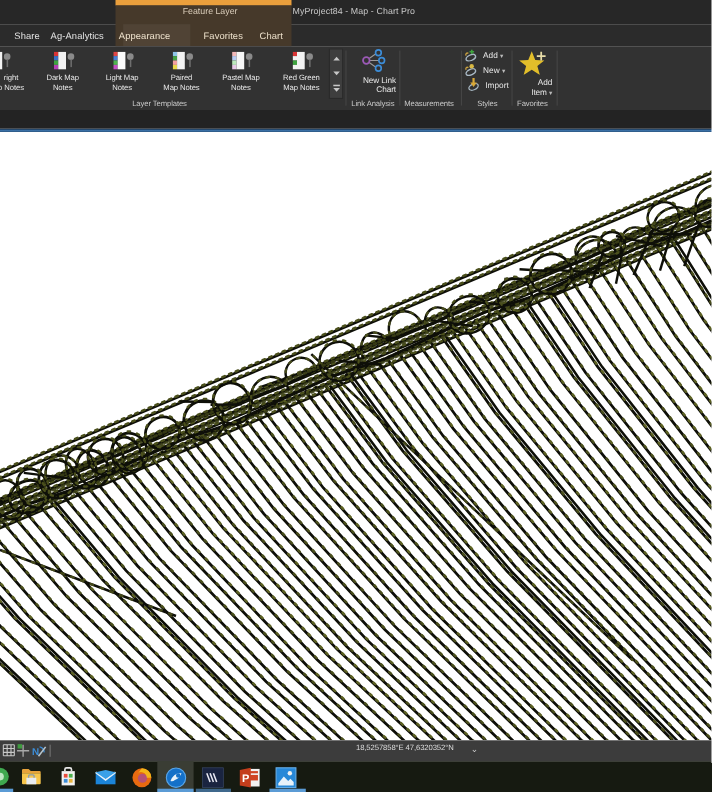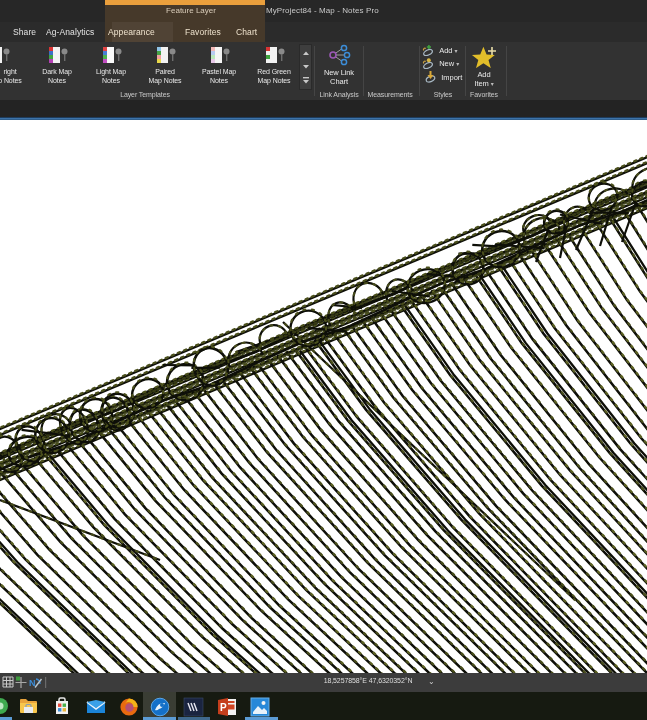--- a/index.html
+++ b/index.html
@@ -15,41 +15,41 @@
 #tabrow{left:0;top:22px;width:647px;height:20px;background:#2B2B2B}
 .tab{position:absolute;top:27px;font-size:8.5px;color:#E3E3E3;letter-spacing:0.1px}
 
 #ribbon{left:0;top:42px;width:647px;height:58px;background:#323232}
 #substrip{left:0;top:100px;width:647px;height:17px;background:#232323}
 #blueline{left:0;top:117px;width:647px;height:3px;background:linear-gradient(#0e2036,#3c72a8,#2a5580)}
 .sep{position:absolute;top:46px;width:1px;height:50px;background:#454545}
 .glabel{position:absolute;top:91px;font-size:7px;color:#C9C9C9;text-align:center;letter-spacing:-0.1px}
 .gitem{position:absolute;top:46px;width:54px;text-align:center}
 .gtxt{position:absolute;top:21px;width:100%;font-size:7px;color:#E8E8E8;line-height:9px;letter-spacing:-0.1px}
-.bigbtn{position:absolute;top:44px;text-align:center}
+.bigbtn{position:absolute;top:44px;text-align:right}
 .btxt{font-size:7.5px;color:#E8E8E8;line-height:9px;letter-spacing:-0.1px}
 .srow{position:absolute;font-size:7.5px;color:#E8E8E8}
 
 #map{left:0;top:120px;width:647px;height:553px;background:#fff;overflow:hidden}
 
 #status{left:0;top:673px;width:647px;height:19px;background:#3C3C3C}
 #coords{left:0;top:677px;width:736px;text-align:center;font-size:7px;color:#DEDEDE;letter-spacing:-0.1px}
 
 #taskbar{left:0;top:692px;width:647px;height:28px;background:#161A11}
 #tbhl{left:143px;top:692px;width:33px;height:28px;background:#3A3D34}
 .ul{position:absolute;top:717px;height:3px;background:#5B9BD5}
 </style></head>
 <body>
 <div id="app">
   <div class="abs" id="titlebar"></div>
   <div class="abs" id="tabrow"></div>
   <div class="abs" id="ctxtop"></div>
   <div class="abs" id="ctxbody"></div>
   <div class="abs" id="ctxlabel">Feature Layer</div>
-  <div class="abs" id="title">MyProject84 - Map - Notes Pro</div>
+  <div class="abs" id="title">MyProject84 - Map - Chart Pro</div>
   <span class="tab" style="left:13px">Share</span>
   <span class="tab" style="left:46px">Ag-Analytics</span>
   <div class="abs" style="left:112px;top:22px;width:61px;height:20px;background:rgba(255,255,255,0.055)"></div>
     <span class="tab" style="left:108px;color:#F0E4CF">Appearance</span>
   <span class="tab" style="left:185px;color:#EDE1CC">Favorites</span>
   <span class="tab" style="left:236px;color:#EDE1CC">Chart</span>
   <div class="abs" id="ribbon"></div>
   <div class="abs" id="substrip"></div>
   <div class="abs" id="blueline"></div>
 

